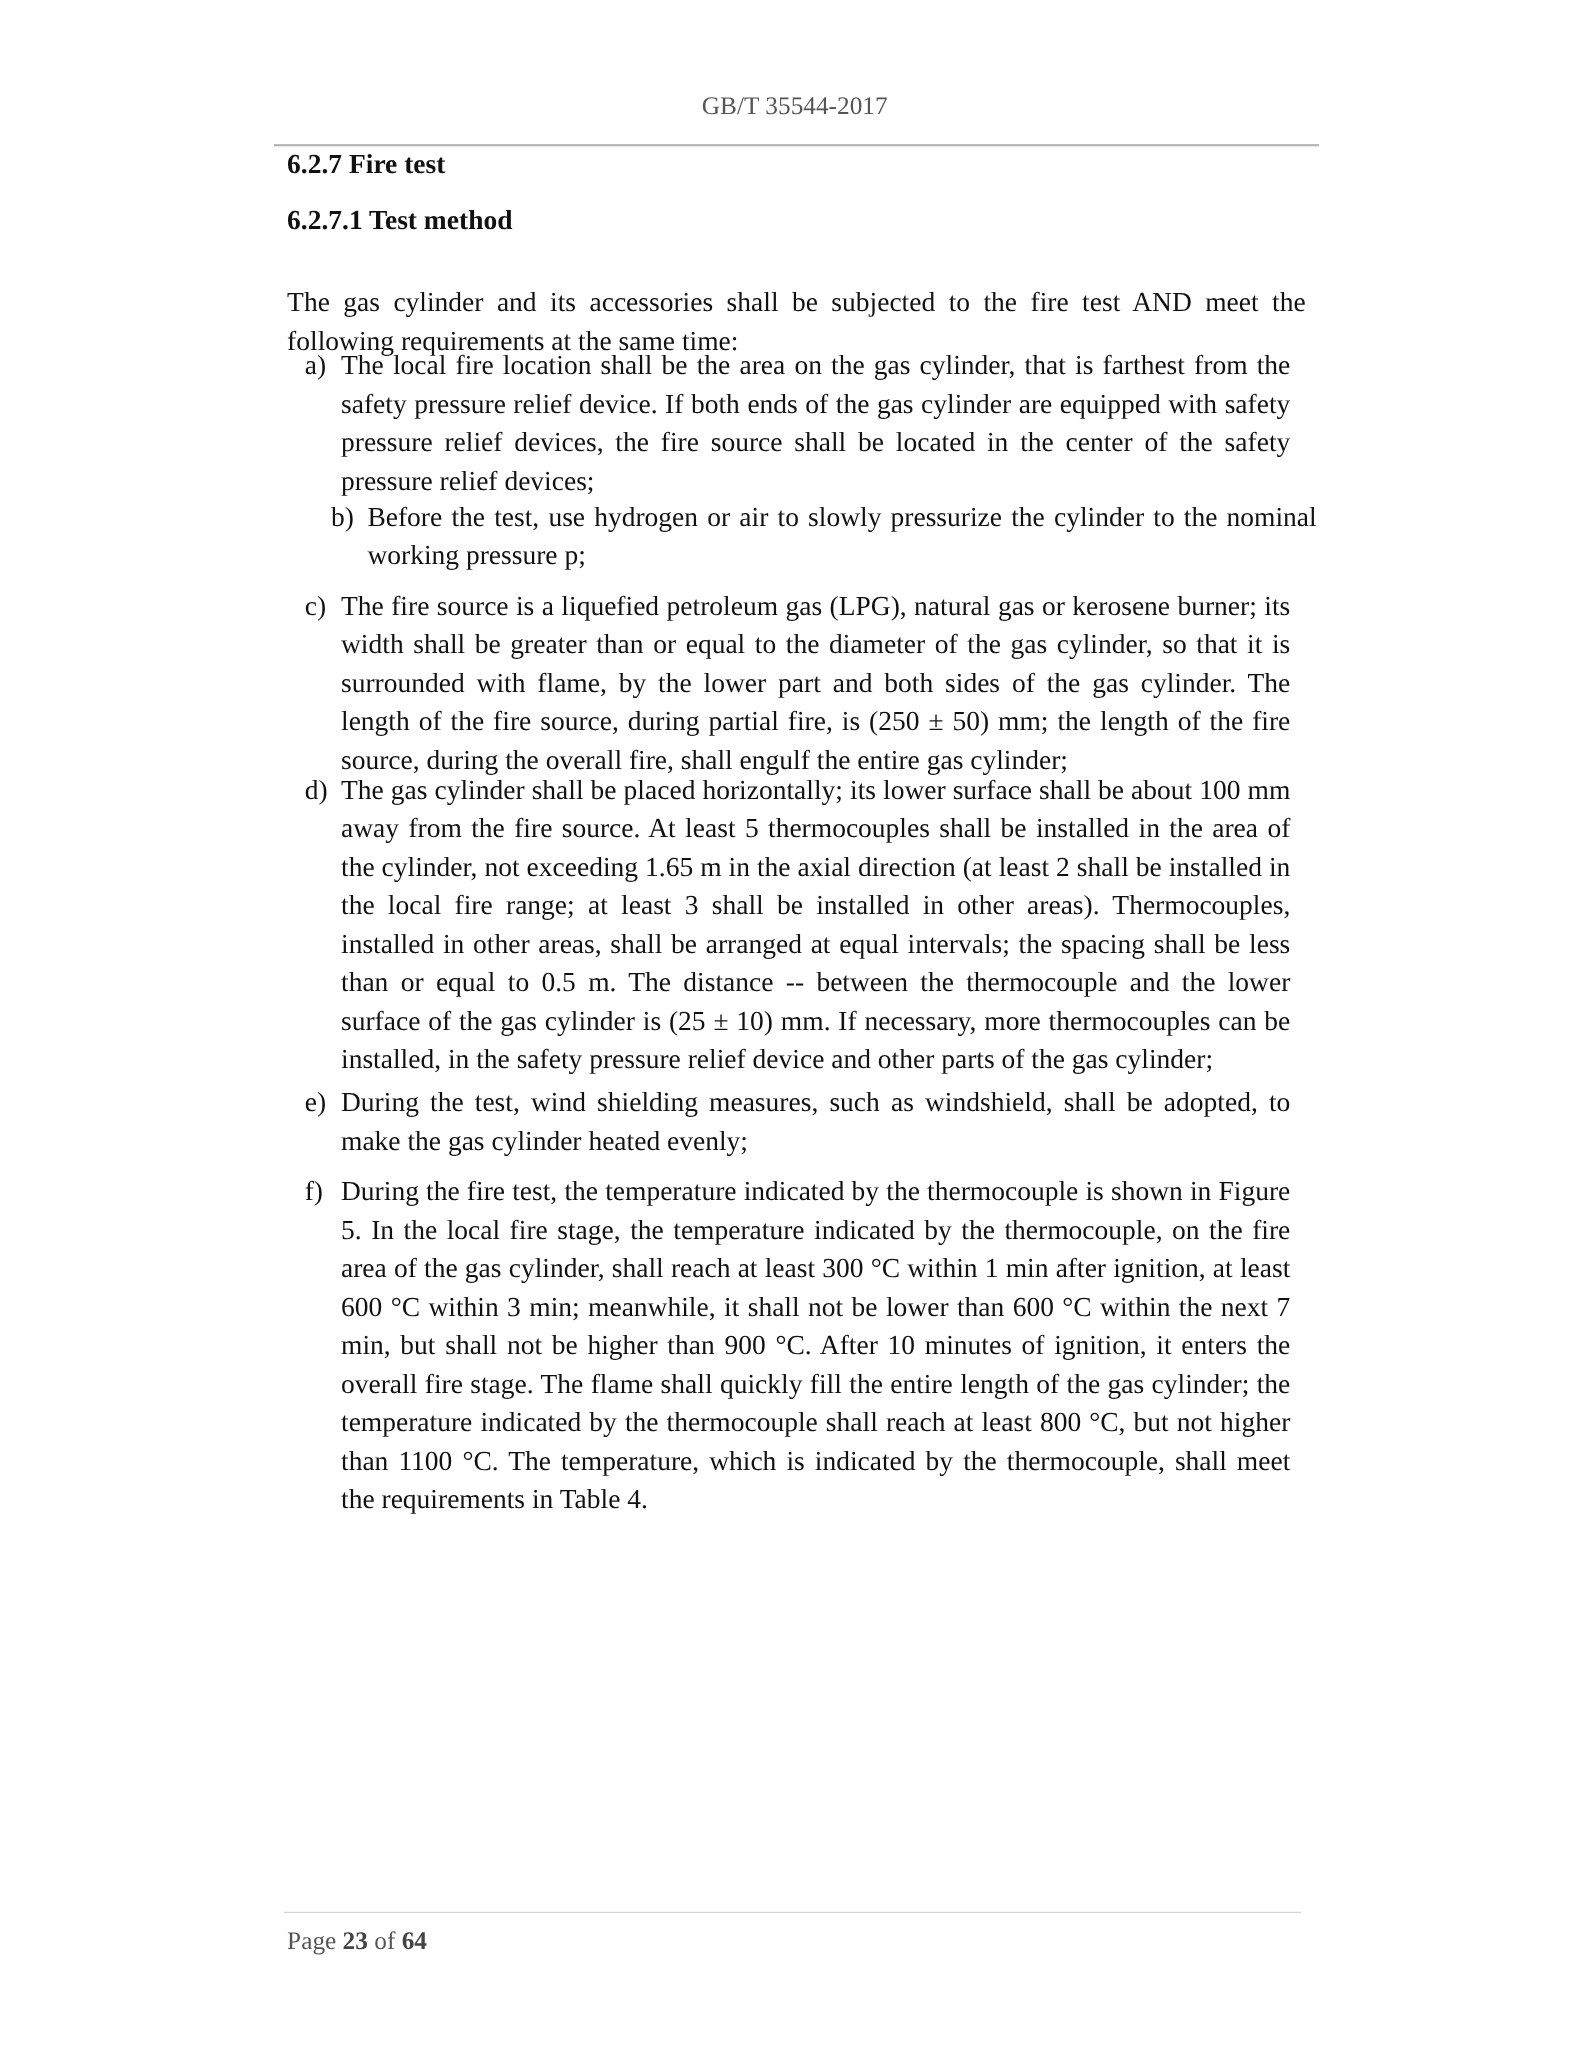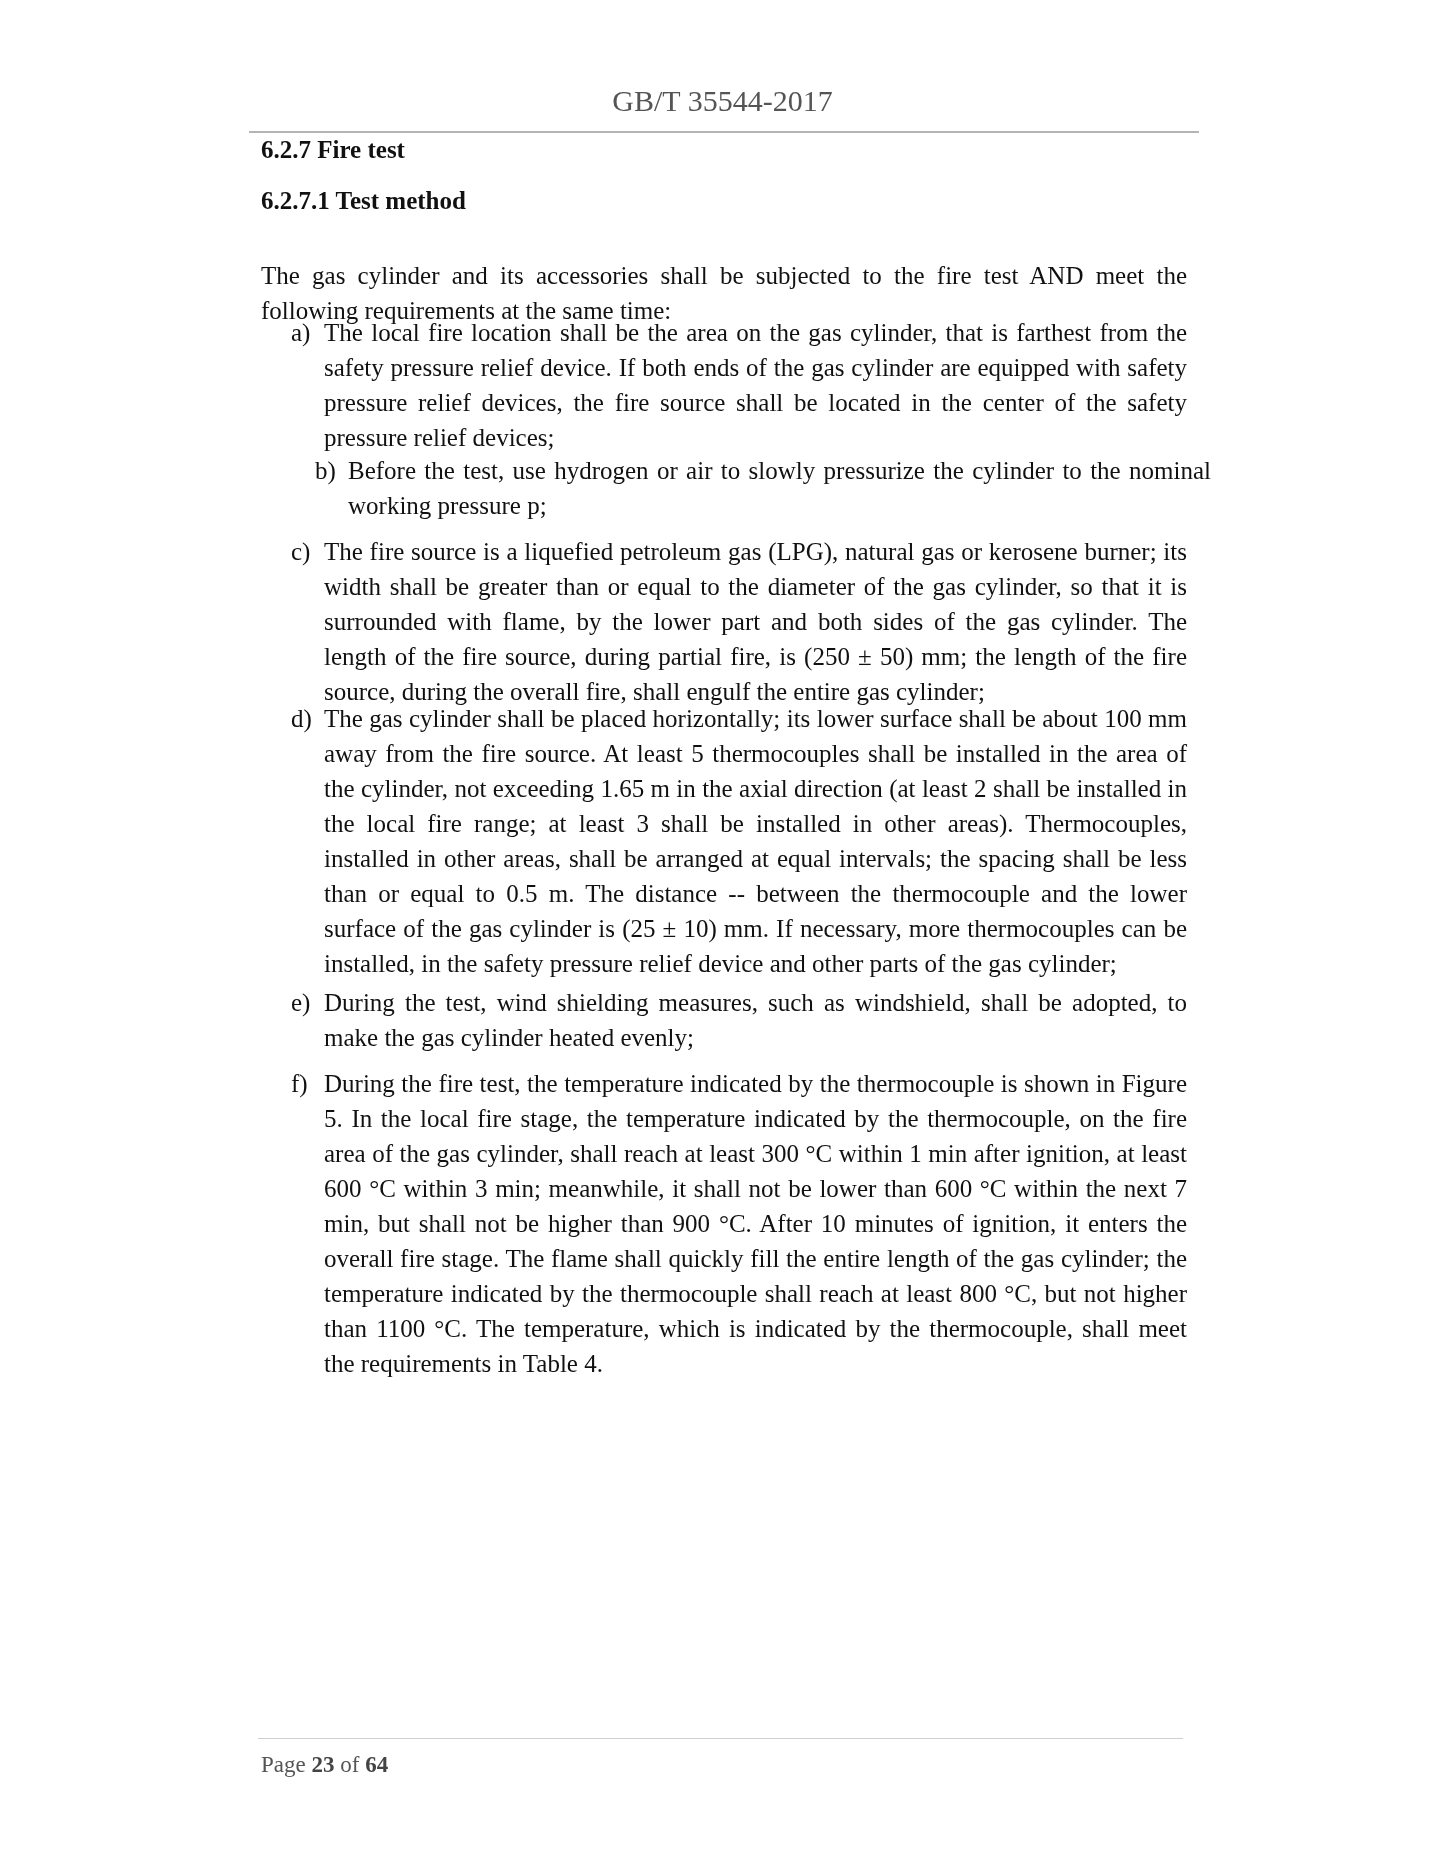--- a/index.html
+++ b/index.html
@@ -1,21 +1,21 @@
 <!DOCTYPE html>
 <html><head>
 <meta charset="utf-8">
 <style>
   html, body { margin: 0; padding: 0; background: #ffffff; }
   body { width: 1445px; height: 1870px; position: relative; font-family: "Liberation Serif", serif; color: #111; }
-  .header { position: absolute; top: 84px; left: 0; width: 1445px; text-align: center; font-size: 30px; color: #555; }
+  .header { position: absolute; top: 84px; left: 0; width: 1445px; text-align: center; font-size: 23px; color: #555; }
   .header-rule { position: absolute; top: 131px; left: 249px; width: 950px; height: 2px; background: #b4b4b4; }
   .h3 { position: absolute; left: 261px; font-weight: bold; font-size: 25px; }
   .para { position: absolute; left: 261px; width: 926px; font-size: 25px; line-height: 35px; text-align: justify; }
-  .item { position: absolute; left: 291px; width: 896px; font-size: 25px; line-height: 35px; text-align: justify; padding-left: 33px; text-indent: -33px; box-sizing: border-box; }
+  .item { position: absolute; left: 277px; width: 896px; font-size: 25px; line-height: 35px; text-align: justify; padding-left: 33px; text-indent: -33px; box-sizing: border-box; }
   .item .lbl { display: inline-block; width: 33px; text-indent: 0; }
   .footer-rule { position: absolute; top: 1738px; left: 258px; width: 925px; height: 1px; background: #cfcfcf; }
   .footer { position: absolute; top: 1752px; left: 261px; width: 918px; font-size: 23px; color: #555; display: flex; justify-content: space-between; }
   .footer a { color: #555; text-decoration: underline; }
   .footer .num { font-weight: bold; color: #444; }
 </style>
 </head>
 <body>
 
 <div class="header">GB/T 35544-2017</div>

